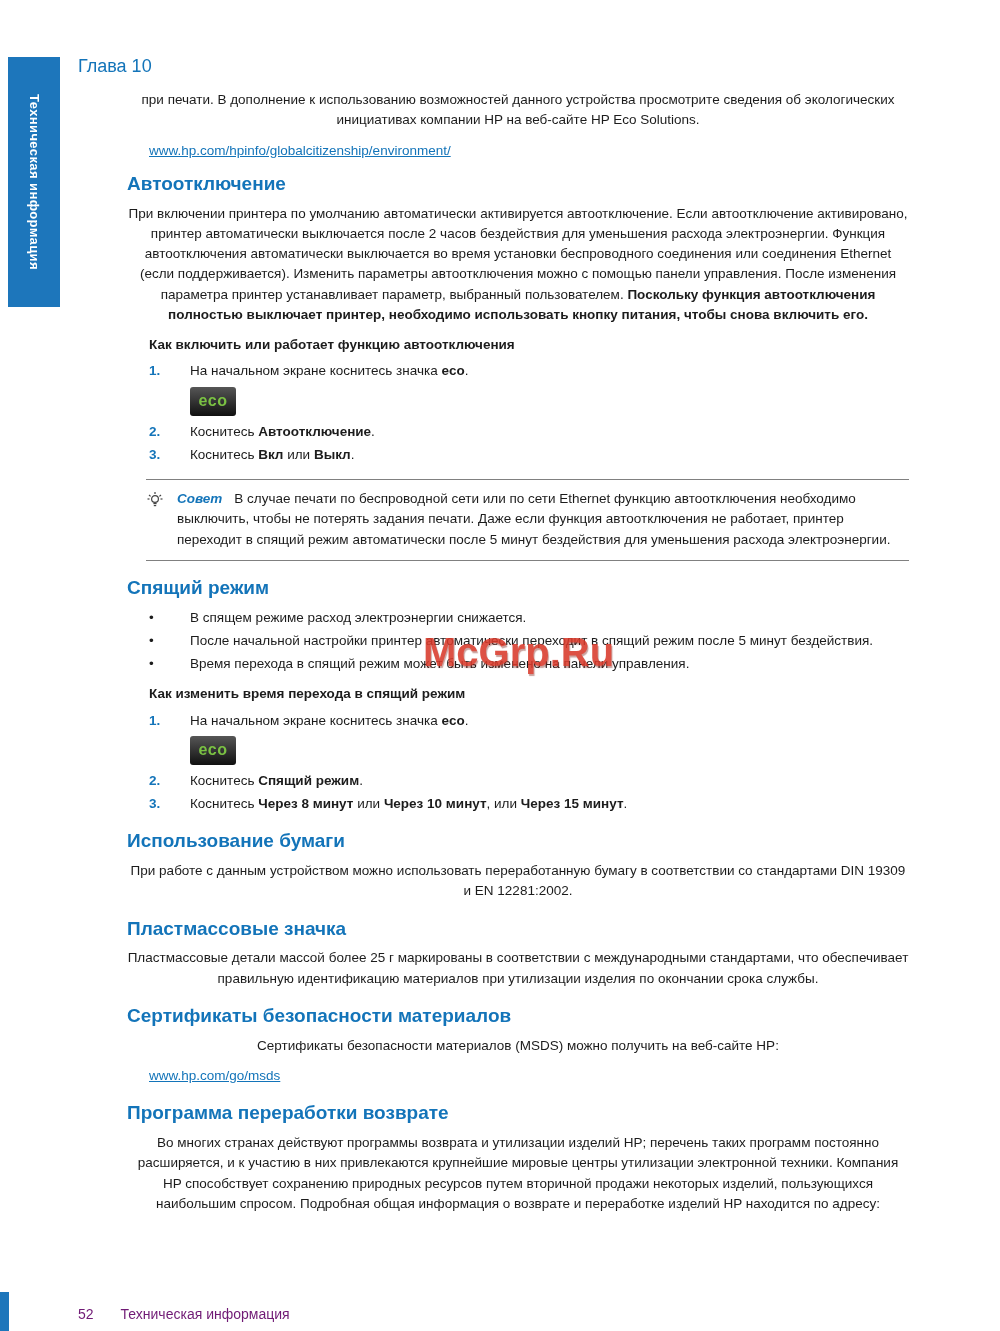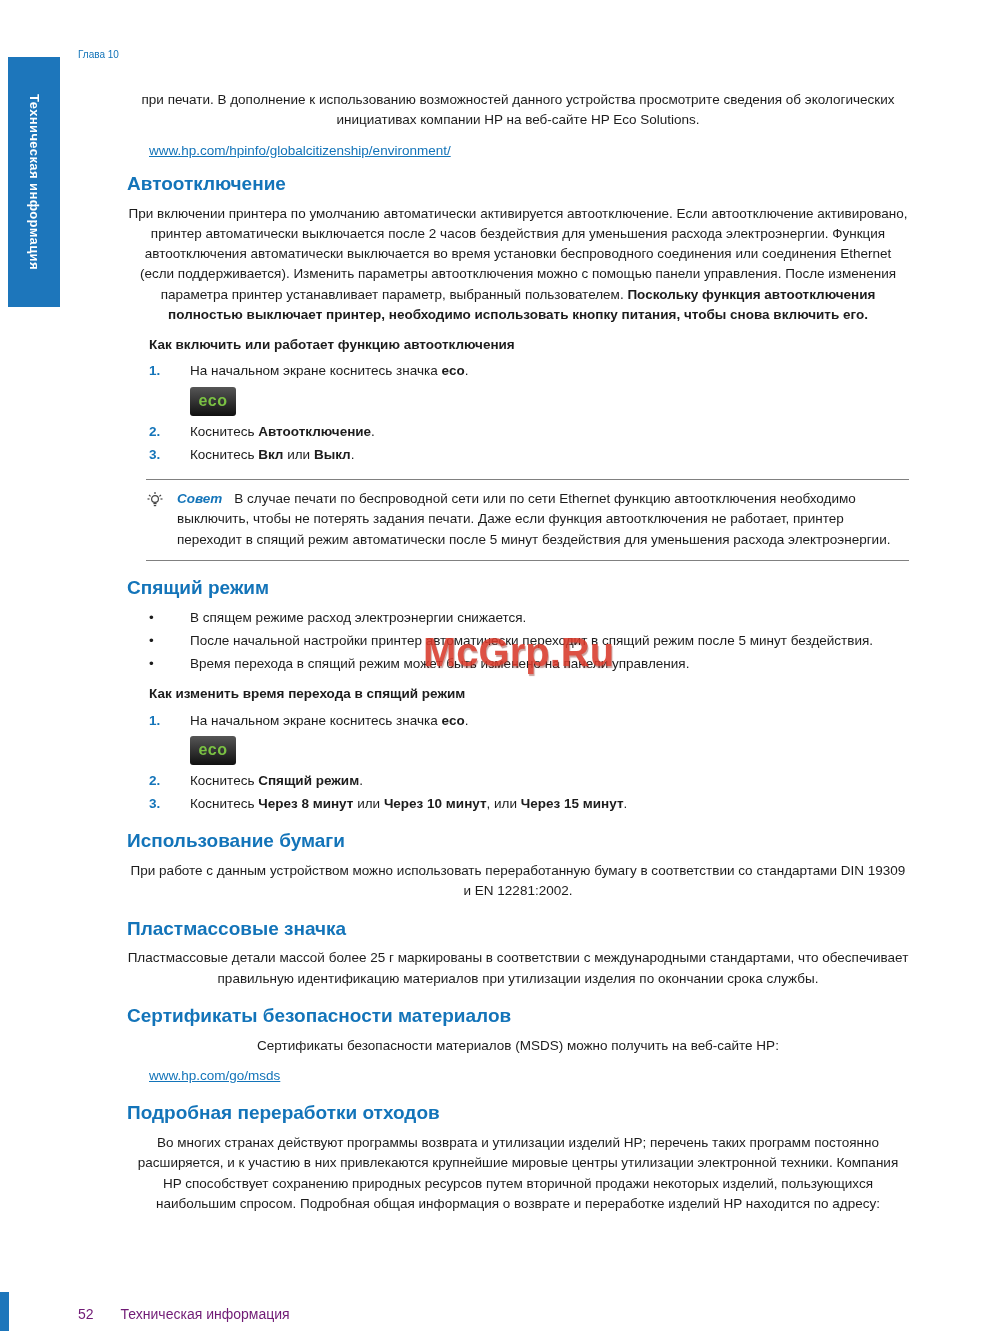--- a/index.html
+++ b/index.html
@@ -31,22 +31,22 @@
     color: #ffffff;
     font-size: 13px;
     font-weight: bold;
     letter-spacing: 0.4px;
     white-space: nowrap;
   }
 
   .chapter-label {
     position: absolute;
     left: 78px;
-    top: 49px;
-    font-size: 10px;
+    top: 56px;
+    font-size: 18px;
     color: #1374b9;
   }
 
   .content {
     position: absolute;
     left: 127px;
     top: 90px;
     width: 782px;
     font-size: 13.5px;
     line-height: 1.5;
@@ -260,21 +260,21 @@
 
     <h2>Пластмассовые значка</h2>
     <p class="indent">Пластмассовые детали массой более 25 г маркированы в соответствии с международными стандартами, что обеспечивает правильную идентификацию материалов при утилизации изделия по окончании срока службы.</p>
 
     <h2>Сертификаты безопасности материалов</h2>
     <p class="indent">Сертификаты безопасности материалов (MSDS) можно получить на веб-сайте HP:</p>
     <div class="link-line">
       <a class="doc-link">www.hp.com/go/msds</a>
     </div>
 
-    <h2>Подробная переработки отходов</h2>
+    <h2>Программа переработки возврате</h2>
     <p class="indent">Во многих странах действуют программы возврата и утилизации изделий HP; перечень таких программ постоянно расширяется, и к участию в них привлекаются крупнейшие мировые центры утилизации электронной техники. Компания HP способствует сохранению природных ресурсов путем вторичной продажи некоторых изделий, пользующихся наибольшим спросом. Подробная общая информация о возврате и переработке изделий HP находится по адресу:</p>
 
   </div>
 
   <div class="watermark">McGrp.Ru</div>
 
   <div class="footer">
     <span class="page-number">52</span>
     <span class="footer-title">Техническая информация</span>
   </div>

